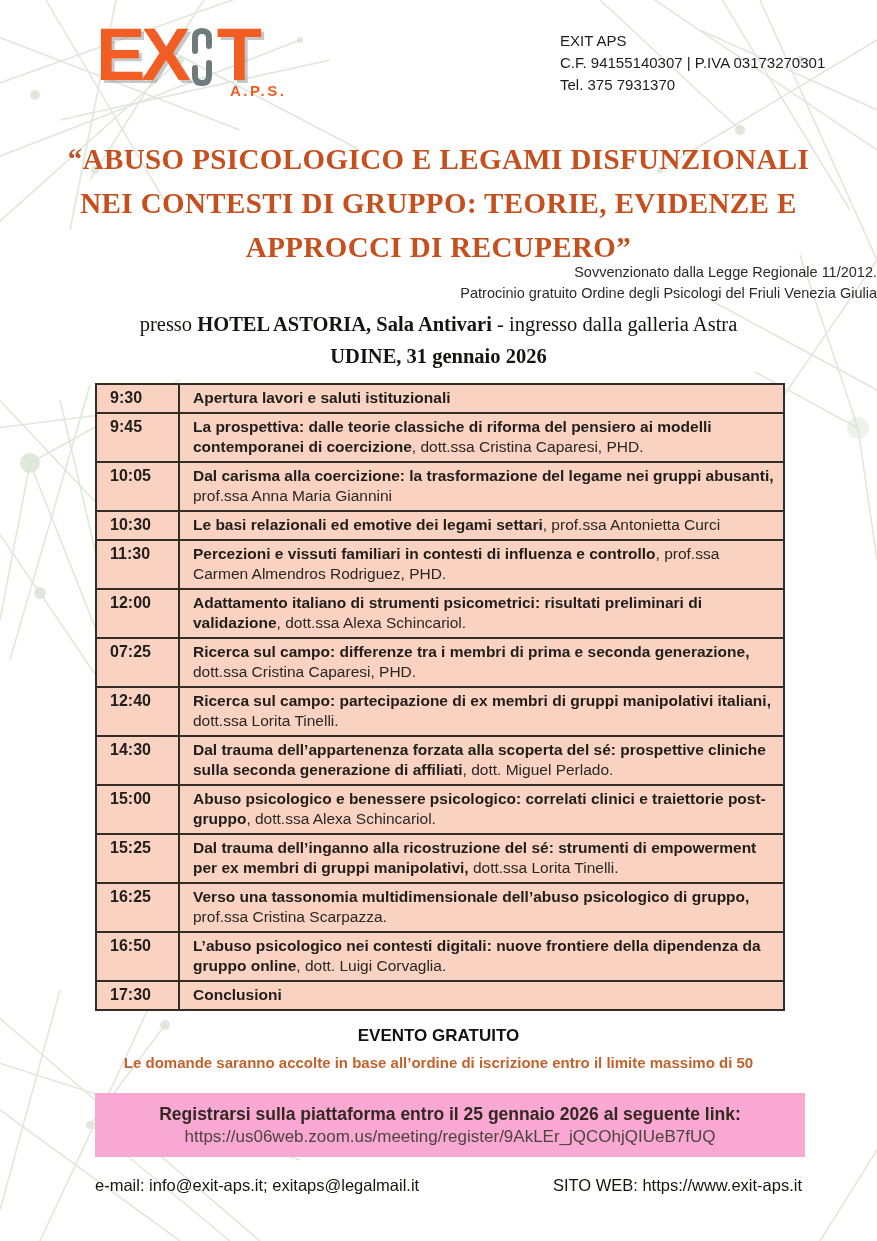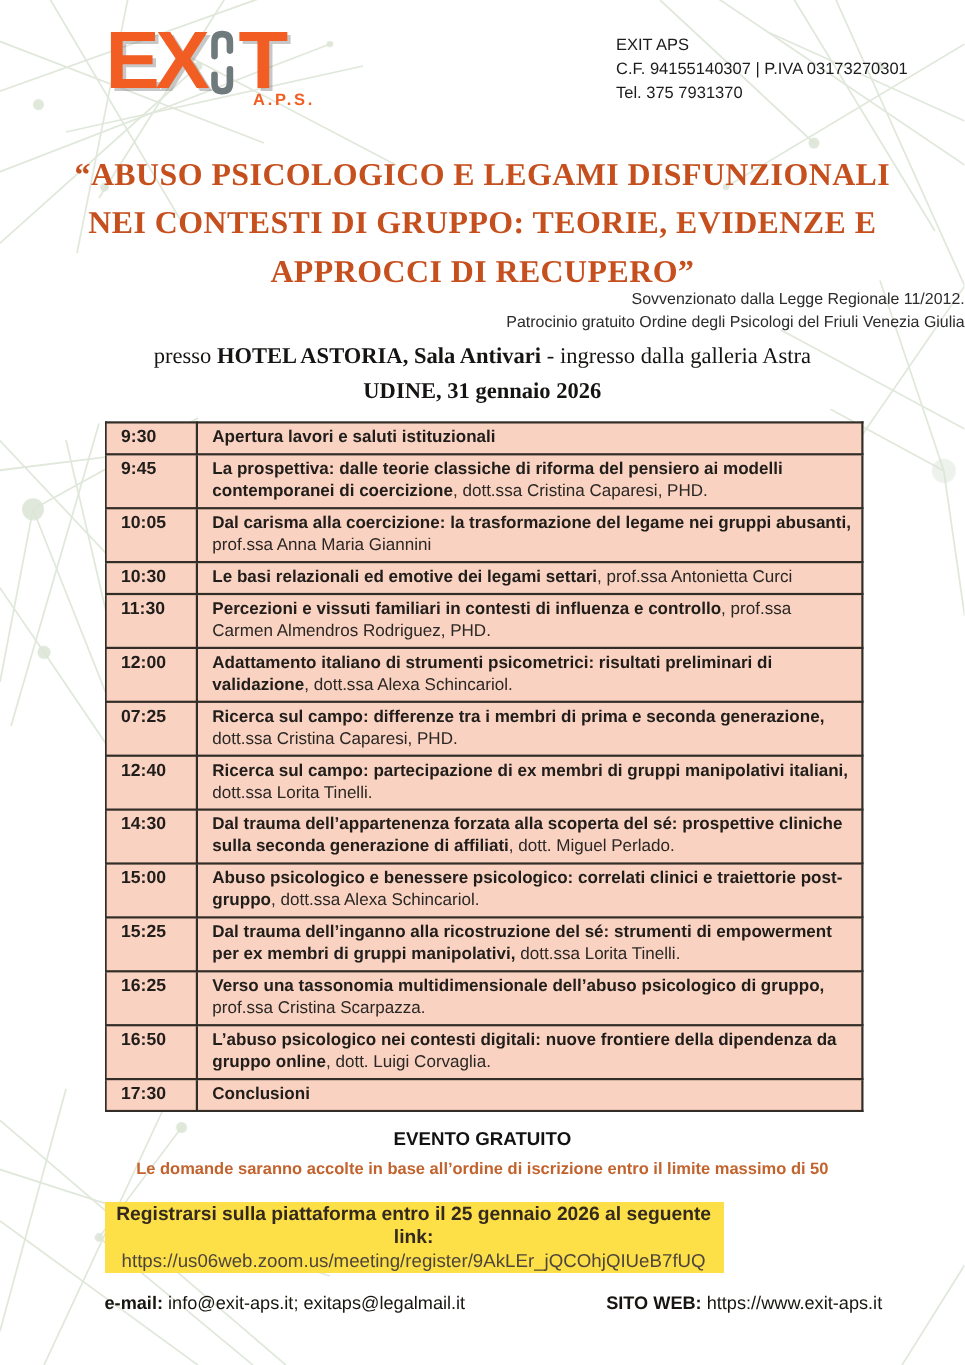--- a/index.html
+++ b/index.html
@@ -46,29 +46,29 @@
     padding:3px 8px 4px 13px;vertical-align:top;color:#201d1a;
   }
   .sched td.time{width:60px;font-weight:bold;font-size:16px;padding-left:13px;}
   .sched .talk-title{font-weight:bold;}
   .sched .talk-speaker{font-weight:normal;color:#2a2724;}
 
   
   .free-event{position:absolute;top:1026px;left:0;right:0;text-align:center;font-size:17px;font-weight:bold;color:#121212;}
   .limit-note{position:absolute;top:1054px;left:0;right:0;text-align:center;font-size:15px;font-weight:bold;color:#c2632e;}
   .reg-box{
-    position:absolute;left:95px;top:1093px;width:562px;height:64px;background:#fde047;
+    position:absolute;left:95px;top:1093px;width:710px;height:64px;background:#f9a8d4;
     display:flex;flex-direction:column;justify-content:center;text-align:center;gap:2px;
   }
   .reg-line1{font-size:17.5px;font-weight:bold;color:#33291f;}
   .reg-line2{font-size:17px;color:#4d443c;}
 
   
   .footer{position:absolute;top:1176px;left:95px;right:75px;display:flex;justify-content:space-between;font-size:16.5px;color:#17150f;}
-  .footer .b{font-weight:bold;}
+  .footer .b{font-weight:normal;}
 </style>
 </head>
 <body>
 
 <div class="page">
 
   <svg class="bg-net" viewBox="0 0 877 1241" xmlns="http://www.w3.org/2000/svg">
     <g stroke="#dbe4d5" stroke-width="1.6" fill="none" opacity="0.85">
       <path d="M-20 30 L240 130"></path>
         <path d="M40 -10 L170 210"></path>

